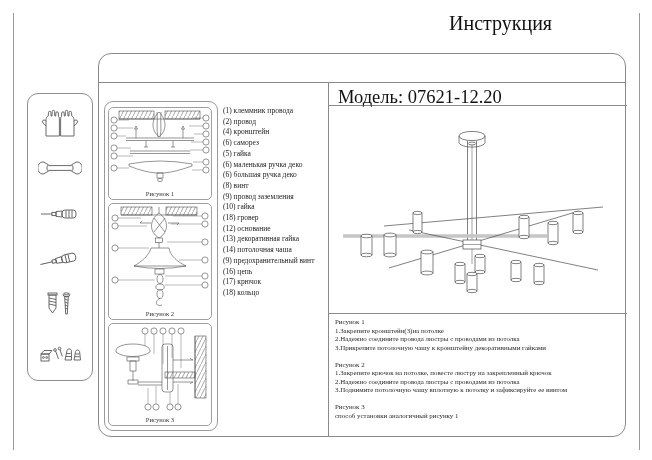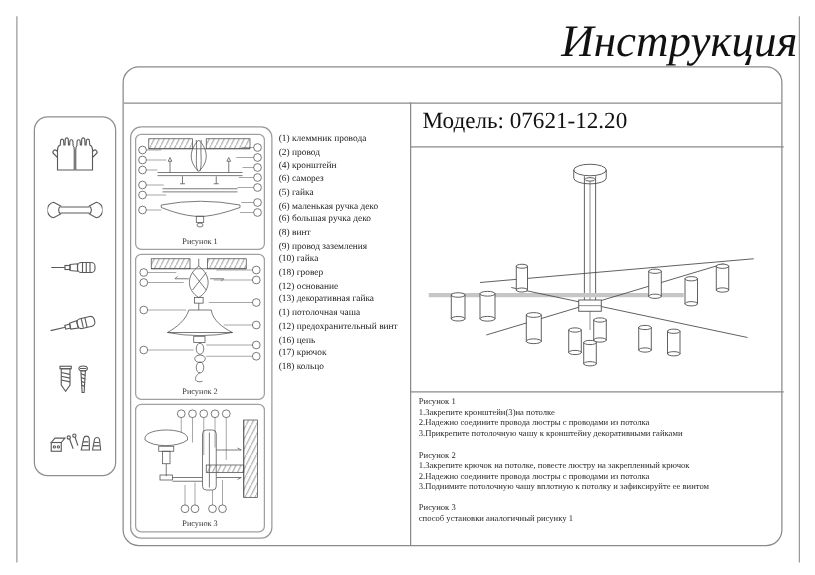--- a/index.html
+++ b/index.html
@@ -4,23 +4,22 @@
 <style>
   html,body{margin:0;padding:0;}
   body{
     width:652px;height:460px;position:relative;background:#ffffff;
     font-family:"Liberation Serif", serif;color:#1c1c1c;overflow:hidden;
   }
   .vline{position:absolute;width:1px;background:#9a9a9a;}
   #border-left{left:13px;top:13px;height:437px;}
   #border-right{left:639px;top:13px;height:437px;}
   #page-title{
-    position:absolute;left:449px;top:12px;font-size:36px;color:#111;
+    position:absolute;left:449px;top:12px;font-size:20px;color:#111;
     font-family:"Liberation Serif", serif;
-    font-style:italic;
   }
   
   #tools-panel{
     position:absolute;left:27px;top:93px;width:66px;height:288px;
     border:1px solid #8f8f8f;border-radius:11px;
     display:flex;flex-direction:column;justify-content:space-around;align-items:center;
     padding:6px 0;box-sizing:border-box;background:#fff;
   }
   .tool-slot{width:46px;height:34px;display:flex;align-items:center;justify-content:center;}
   
@@ -48,21 +47,21 @@
   }
   .figure-art{position:absolute;left:0;top:0;}
   
   #parts-list{
     position:absolute;left:124px;top:52px;width:100px;
     font-size:7.5px;line-height:10.7px;color:#222;
   }
   .part-line{white-space:normal;}
   
   #model-band{
-    position:absolute;left:229px;top:28px;width:299px;height:36px;
+    position:absolute;left:229px;top:28px;width:299px;height:24px;
     border-bottom:1px solid #8a8a8a;box-sizing:border-box;
   }
   #model-label{
     position:absolute;left:10px;top:5px;font-size:18.5px;color:#111;
   }
   #chandelier-area{position:absolute;left:230px;top:64px;width:297px;height:195px;}
   #instructions-divider{position:absolute;left:229px;top:259px;width:299px;height:1px;background:#8a8a8a;}
   #instructions{
     position:absolute;left:236px;top:264px;width:286px;
     font-size:6.9px;color:#2a2a2a;
@@ -287,22 +286,22 @@
       <div class="part-line">(6) саморез</div>
       <div class="part-line">(5) гайка</div>
       <div class="part-line">(6) маленькая ручка деко</div>
       <div class="part-line">(6) большая ручка деко</div>
       <div class="part-line">(8) винт</div>
       <div class="part-line">(9) провод заземления</div>
       <div class="part-line">(10) гайка</div>
       <div class="part-line">(18) гровер</div>
       <div class="part-line">(12) основание</div>
       <div class="part-line">(13) декоративная гайка</div>
-      <div class="part-line">(1) потолочная чаша</div>
-      <div class="part-line">(12) предохранительный винт</div>
+      <div class="part-line">(14) потолочная чаша</div>
+      <div class="part-line">(9) предохранительный винт</div>
       <div class="part-line">(16) цепь</div>
       <div class="part-line">(17) крючок</div>
       <div class="part-line">(18) кольцо</div>
     </div>
 
   <div id="model-band">
     <div id="model-label">Модель: 07621-12.20</div>
   </div>
 
   <div id="chandelier-area">

